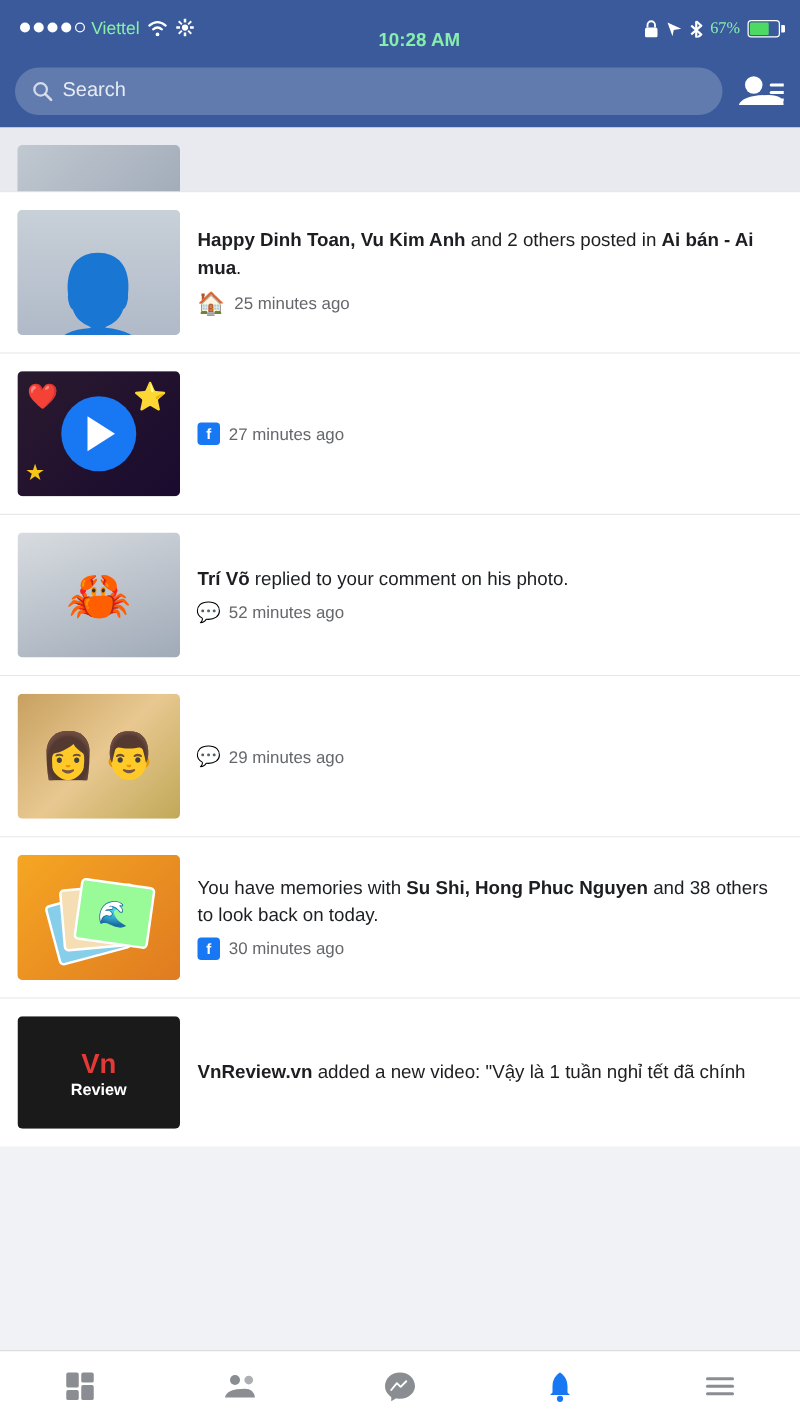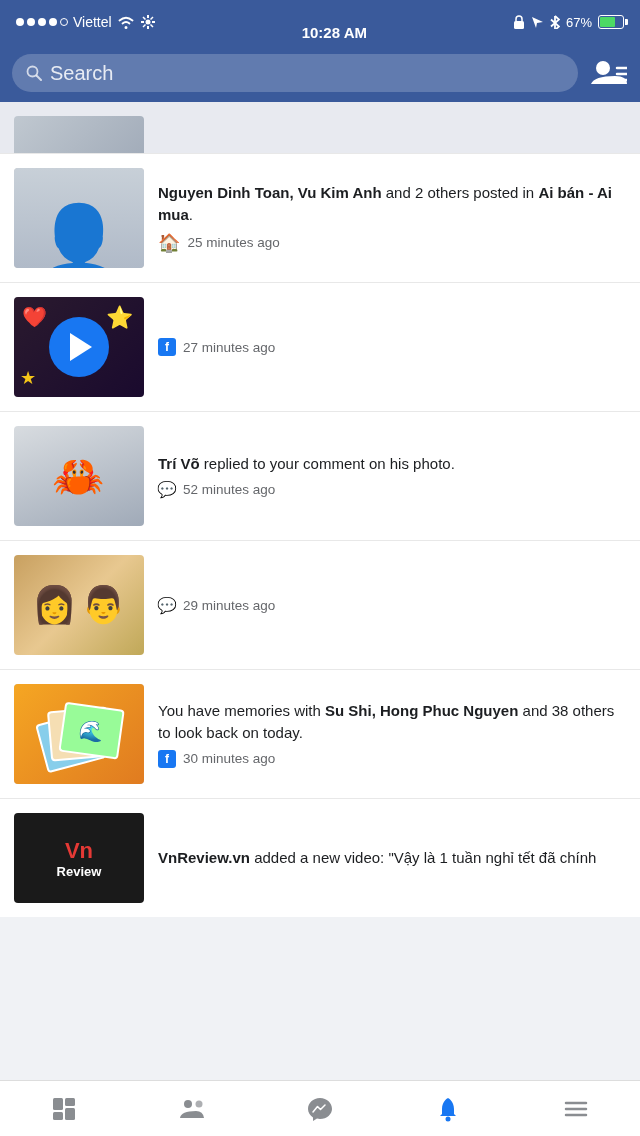--- a/index.html
+++ b/index.html
@@ -12,30 +12,30 @@
     }
 
     
     .status-bar {
       background: #3a5a9b;
       height: 44px;
       display: flex;
       align-items: center;
       justify-content: space-between;
       padding: 0 16px;
-      color: #ffffff;
+      color: #86efac;
       font-size: 14px;
       font-weight: 500;
     }
     .status-left { display: flex; align-items: center; gap: 5px; }
     .status-dots { display: flex; gap: 3px; align-items: center; }
     .dot { width: 8px; height: 8px; border-radius: 50%; background: white; }
     .dot.empty { background: transparent; border: 1.5px solid white; }
     .status-center { font-size: 15px; font-weight: 600; margin-top: 20px; }
-    .status-right { display: flex; align-items: center; gap: 6px; font-size: 13px; }
+    .status-right { display: flex; align-items: flex-end; gap: 6px; font-size: 13px; font-family: Liberation Serif, serif; }
     .battery-icon {
       width: 26px; height: 14px; border: 1.5px solid white; border-radius: 3px;
       position: relative; display: inline-flex; align-items: center; padding: 1px;
     }
     .battery-icon::after {
       content: ''; position: absolute; right: -5px; top: 50%;
       transform: translateY(-50%); width: 3px; height: 6px;
       background: white; border-radius: 0 1px 1px 0;
     }
     .battery-fill {
@@ -53,21 +53,21 @@
     .search-bar {
       flex: 1;
       background: rgba(255,255,255,0.2);
       border-radius: 22px;
       height: 38px;
       display: flex;
       align-items: center;
       padding: 0 14px;
       gap: 8px;
       color: rgba(255,255,255,0.85);
-      font-size: 20px;
+      font-size: 16px;
     }
     .search-icon-svg {
       width: 16px; height: 16px; opacity: 0.85;
     }
     .header-profile {
       width: 38px; height: 38px;
       display: flex; align-items: center; justify-content: center;
       color: white;
     }
 
@@ -334,21 +334,21 @@
   <div class="notifications-list">
 
     <div class="notif-item">
       <div class="notif-thumb">
         <div class="profile-person-thumb">
           <span class="profile-bust">👤</span>
         </div>
       </div>
       <div class="notif-content">
         <div class="notif-text">
-          <strong>Nguyen Dinh Toan, Vu Kim Anh</strong> and 2 others posted in <strong>Ai bán - Ai mua</strong>.
+          <strong>Happy Dinh Toan, Vu Kim Anh</strong> and 2 others posted in <strong>Ai bán - Ai mua</strong>.
         </div>
         <div class="notif-meta">
           <span class="house-icon">🏠</span>
           <span class="meta-time">25 minutes ago</span>
         </div>
       </div>
     </div>
 
     <div class="notif-item">
       <div class="notif-thumb">

